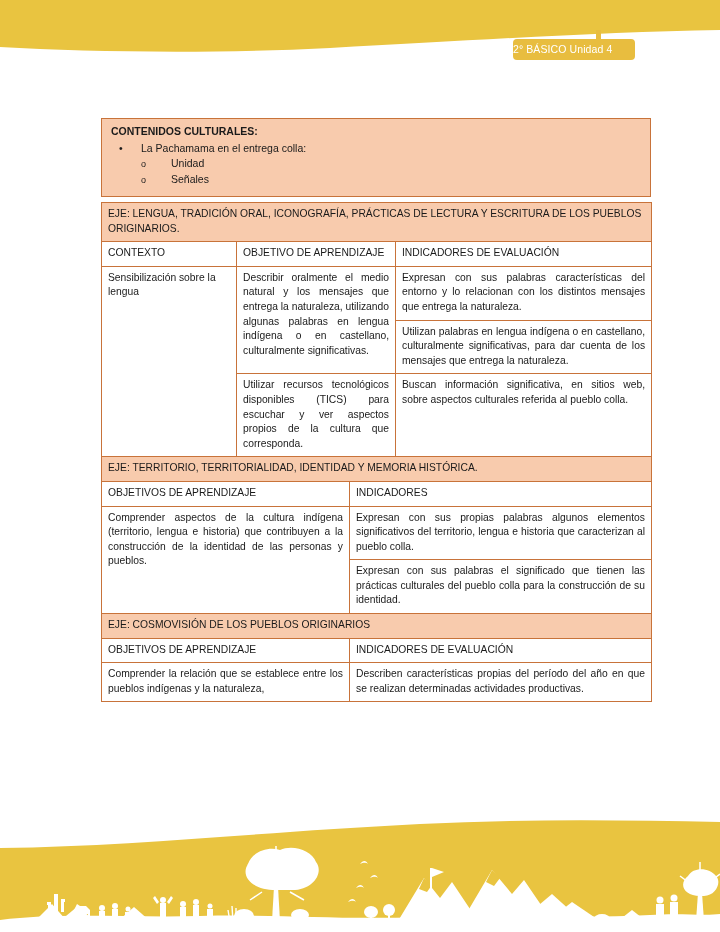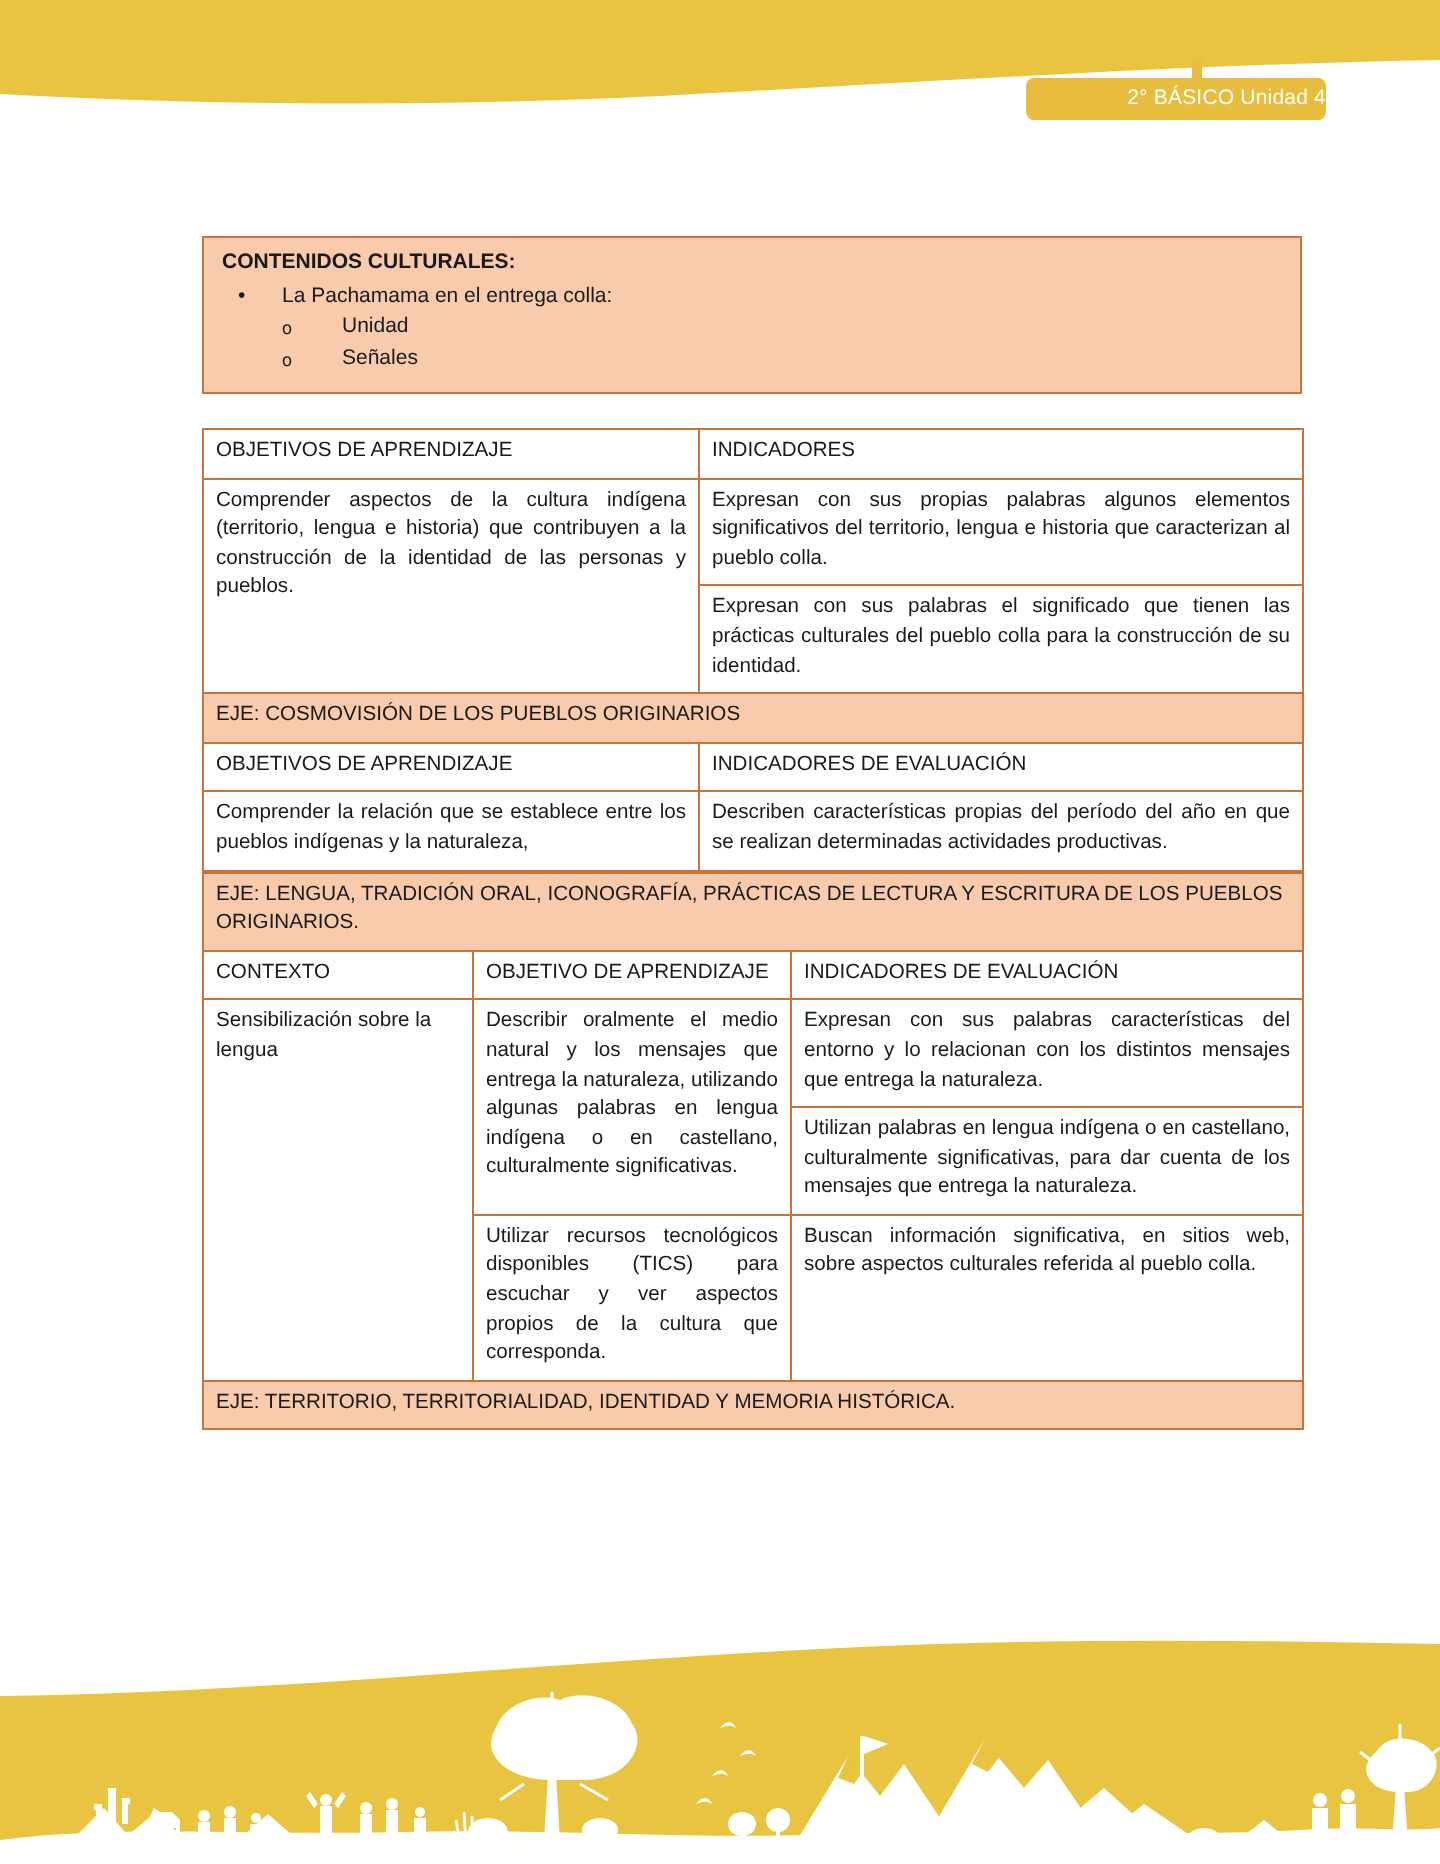--- a/index.html
+++ b/index.html
@@ -30,24 +30,23 @@
     position: absolute;
     top: 39px;
     left: 513px;
     width: 122px;
     height: 21px;
     background: #e8bd3f;
     border-radius: 4px;
     color: #ffffff;
     font-size: 10.5px;
     line-height: 21px;
-    text-align: right;
+    text-align: left;
     letter-spacing: 0.1px;
     white-space: nowrap;
-    padding-left: 28px;
   }
   .badge-tab {
     position: absolute;
     top: 30px;
     left: 596px;
     width: 5px;
     height: 12px;
     background: #e8bd3f;
   }
 
@@ -58,21 +57,21 @@
     top: 118px;
     width: 550px;
   }
 
   
   .cultural-box {
     border: 1px solid #c8733a;
     background: #f8cbad;
     padding: 6px 9px 8px 9px;
     box-sizing: border-box;
-    margin-bottom: 18px;
+    margin-bottom: 5px;
   }
   .cultural-title {
     font-size: 10.5px;
     font-weight: bold;
     color: #1a1a1a;
     margin-bottom: 4px;
   }
   .bullet-row {
     display: flex;
     font-size: 10.5px;
@@ -166,52 +165,20 @@
     <div class="sub-row">
       <span class="sub-mark">o</span>
       <span>Unidad</span>
     </div>
     <div class="sub-row">
       <span class="sub-mark">o</span>
       <span>Señales</span>
     </div>
   </div>
 
-  <table class="sheet" style="margin-top:-1px">
-    <colgroup>
-      <col style="width:248px">
-      <col style="width:302px">
-    </colgroup>
-    <tbody>
-      <tr>
-        <td class="colhead">OBJETIVOS DE APRENDIZAJE</td>
-        <td class="colhead">INDICADORES</td>
-      </tr>
-      <tr>
-        <td rowspan="2" class="just">Comprender aspectos de la cultura indígena (territorio, lengua e historia) que contribuyen a la construcción de la identidad de las personas y pueblos.</td>
-        <td class="just">Expresan con sus propias palabras algunos elementos significativos del territorio, lengua e historia que caracterizan al pueblo colla.</td>
-      </tr>
-      <tr>
-        <td class="just">Expresan con sus palabras el significado que tienen las prácticas culturales del pueblo colla para la construcción de su identidad.</td>
-      </tr>
-
-      <tr>
-        <td class="eje" colspan="2">EJE: COSMOVISIÓN DE LOS PUEBLOS ORIGINARIOS</td>
-      </tr>
-      <tr>
-        <td class="colhead">OBJETIVOS DE APRENDIZAJE</td>
-        <td class="colhead">INDICADORES DE EVALUACIÓN</td>
-      </tr>
-      <tr>
-        <td class="just">Comprender la relación que se establece entre los pueblos indígenas y la naturaleza,</td>
-        <td class="just">Describen características propias del período del año en que se realizan determinadas actividades productivas.</td>
-      </tr>
-    </tbody>
-  </table>
-
   <table class="sheet">
     <colgroup>
       <col style="width:135px">
       <col style="width:159px">
       <col style="width:256px">
     </colgroup>
     <tbody>
       <tr>
         <td class="eje" colspan="3">EJE: LENGUA, TRADICIÓN ORAL, ICONOGRAFÍA, PRÁCTICAS DE LECTURA Y ESCRITURA DE LOS PUEBLOS ORIGINARIOS.</td>
       </tr>
@@ -232,20 +199,52 @@
         <td class="just">Utilizar recursos tecnológicos disponibles (TICS) para escuchar y ver aspectos propios de la cultura que corresponda.</td>
         <td class="just">Buscan información significativa, en sitios web, sobre aspectos culturales referida al pueblo colla.</td>
       </tr>
 
       <tr>
         <td class="eje" colspan="3">EJE: TERRITORIO, TERRITORIALIDAD, IDENTIDAD Y MEMORIA HISTÓRICA.</td>
       </tr>
     </tbody>
   </table>
 
+  <table class="sheet" style="margin-top:-1px">
+    <colgroup>
+      <col style="width:248px">
+      <col style="width:302px">
+    </colgroup>
+    <tbody>
+      <tr>
+        <td class="colhead">OBJETIVOS DE APRENDIZAJE</td>
+        <td class="colhead">INDICADORES</td>
+      </tr>
+      <tr>
+        <td rowspan="2" class="just">Comprender aspectos de la cultura indígena (territorio, lengua e historia) que contribuyen a la construcción de la identidad de las personas y pueblos.</td>
+        <td class="just">Expresan con sus propias palabras algunos elementos significativos del territorio, lengua e historia que caracterizan al pueblo colla.</td>
+      </tr>
+      <tr>
+        <td class="just">Expresan con sus palabras el significado que tienen las prácticas culturales del pueblo colla para la construcción de su identidad.</td>
+      </tr>
+
+      <tr>
+        <td class="eje" colspan="2">EJE: COSMOVISIÓN DE LOS PUEBLOS ORIGINARIOS</td>
+      </tr>
+      <tr>
+        <td class="colhead">OBJETIVOS DE APRENDIZAJE</td>
+        <td class="colhead">INDICADORES DE EVALUACIÓN</td>
+      </tr>
+      <tr>
+        <td class="just">Comprender la relación que se establece entre los pueblos indígenas y la naturaleza,</td>
+        <td class="just">Describen características propias del período del año en que se realizan determinadas actividades productivas.</td>
+      </tr>
+    </tbody>
+  </table>
+
 </div>
 
 <div class="footer-band">
   <svg width="720" height="112" viewBox="0 0 720 112" xmlns="http://www.w3.org/2000/svg">
 
     <path d="M0,28 C140,26 260,12 420,4 C520,-1 620,0 720,2 L720,112 L0,112 Z" fill="#e9c440"></path>
 
     <g fill="#ffffff">
 
       <path d="M0,100 C60,92 130,98 200,96 C280,94 340,100 420,97 C500,94 580,99 650,95 C680,93 705,96 720,94 L720,112 L0,112 Z"></path>

